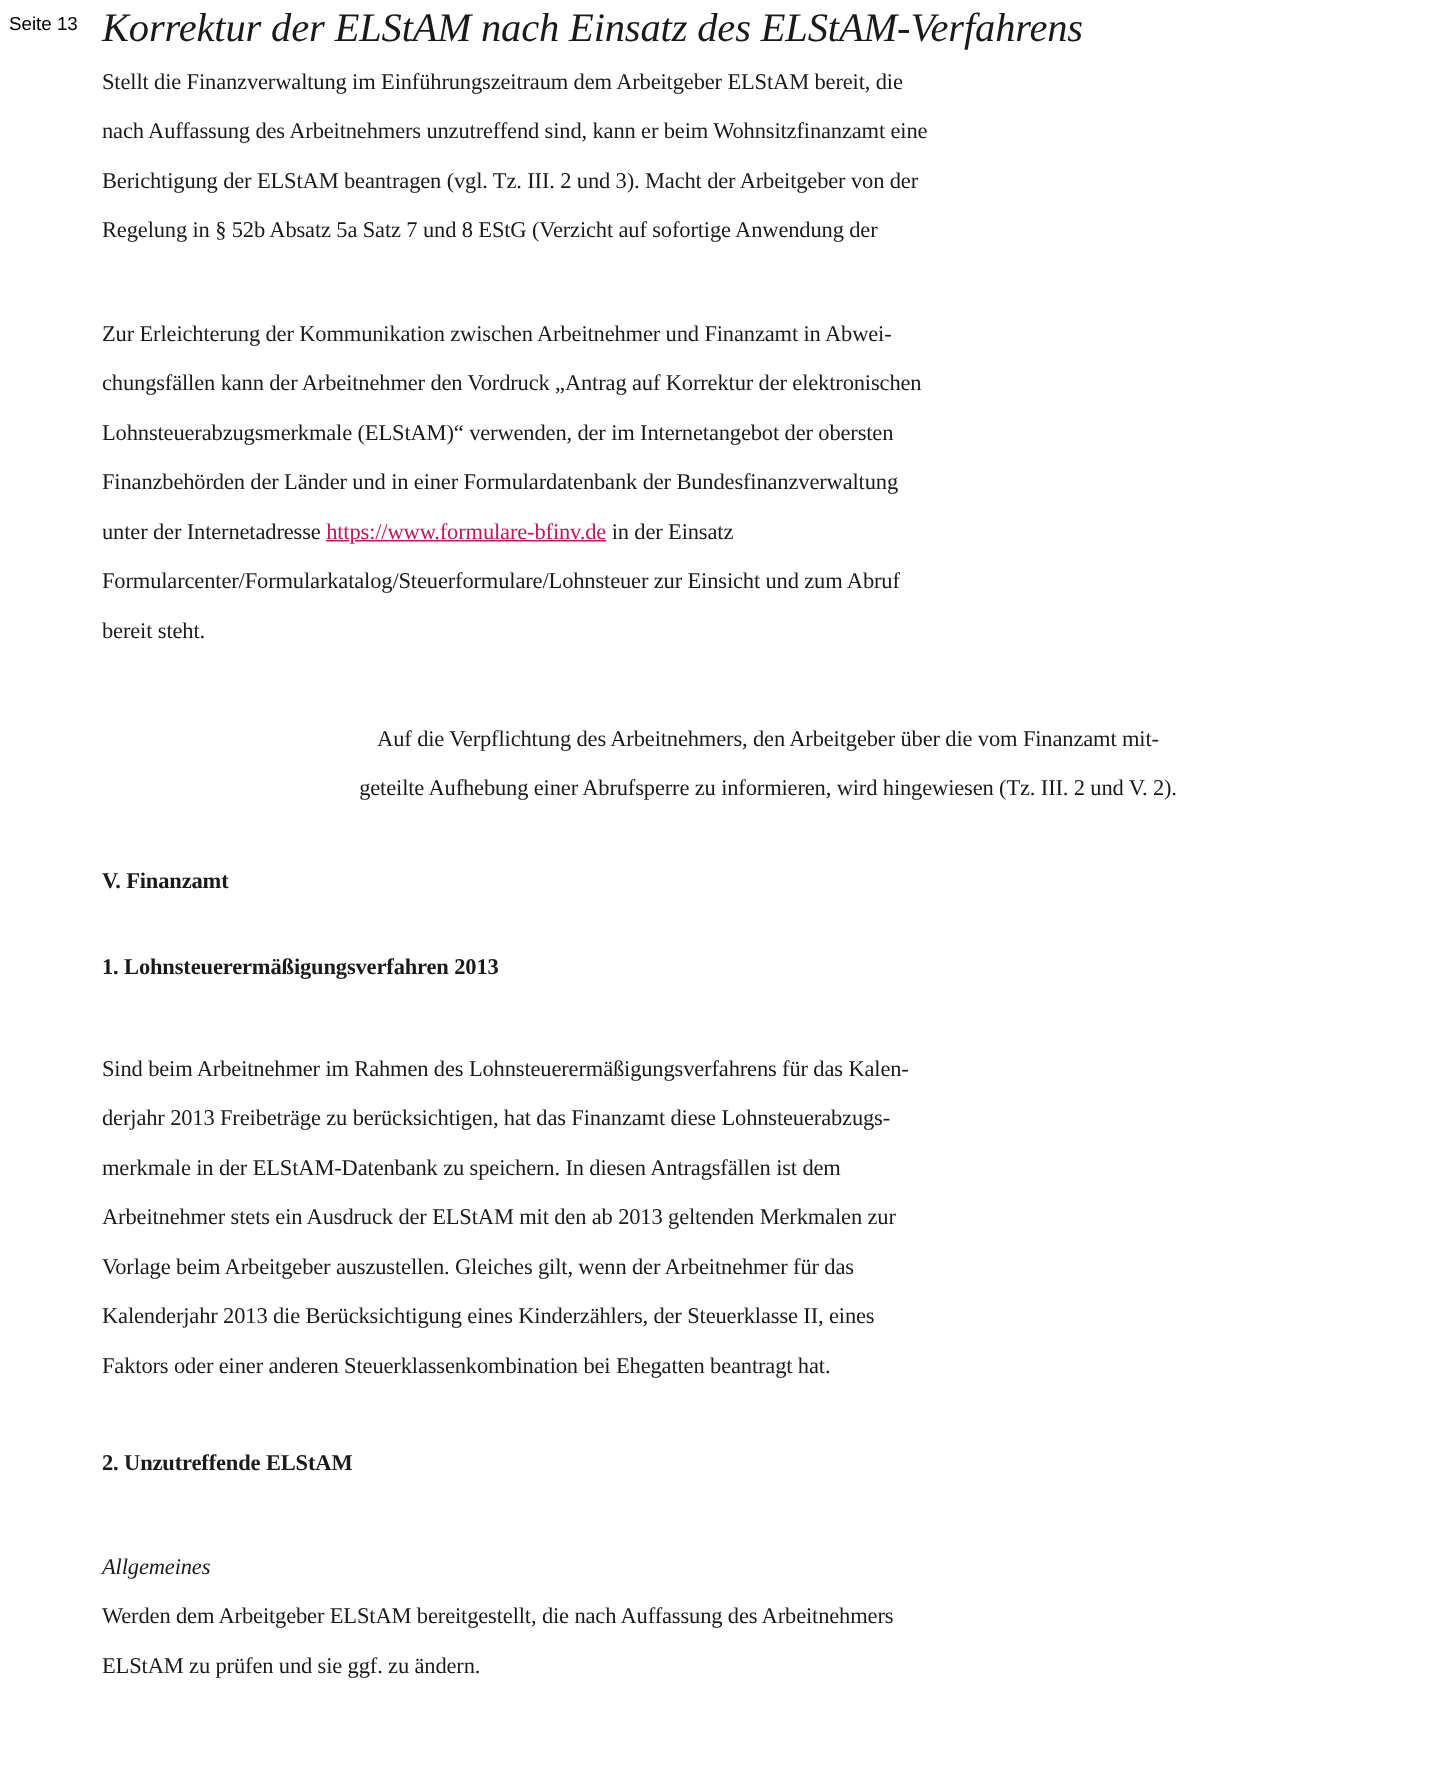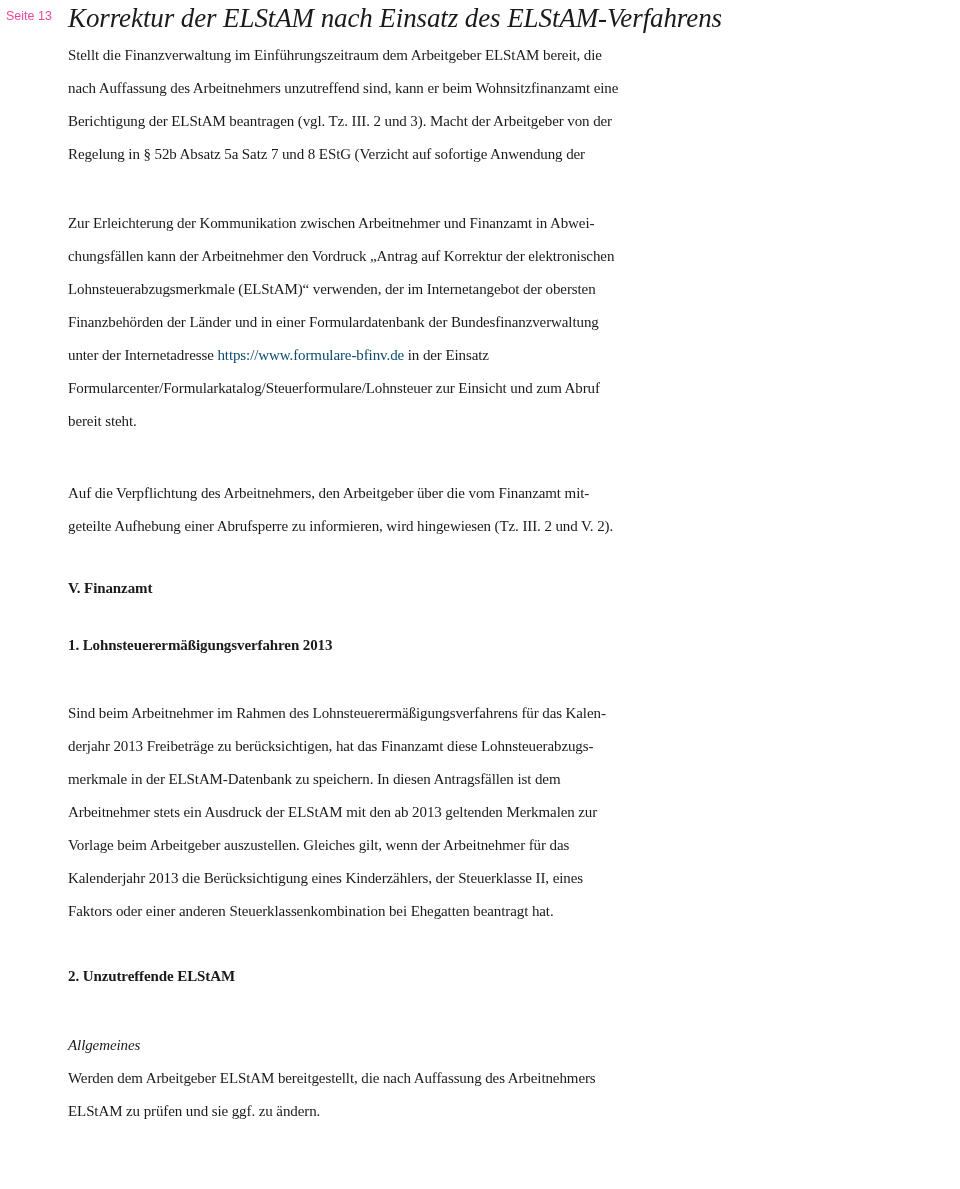--- a/index.html
+++ b/index.html
@@ -7,43 +7,43 @@
     position:relative;
     width:960px;height:1189px;
     background:#ffffff;
     color:#1a1a1a;
     font-family:"Liberation Serif","DejaVu Serif",serif;
     overflow:hidden;
   }
   .margin-label{
     position:absolute;left:6px;top:9px;
     font-family:"Liberation Sans","DejaVu Sans",sans-serif;
-    font-size:12.5px;color:#ec4899;
+    font-size:12.5px;color:#000000;
   }
   .content{
     position:absolute;left:68px;top:0;
     width:888px;
   }
   .block{margin:0;}
   .line{
     font-size:15px;
     line-height:33px;
     height:33px;
     white-space:nowrap;
     letter-spacing:-0.1px;
   }
   .blk-title .line{font-size:27px;}
   .blk-heading .line{font-weight:700;}
   .italic{font-style:italic;}
-  .link{color:#0c4a6e;cursor:pointer;}
+  .link{color:#be185d;text-decoration:underline;cursor:pointer;}
   
   .content > .block:nth-child(1){margin-top:2px;}
   .content > .block:nth-child(2){margin-top:4px;}
   .content > .block:nth-child(3){margin-top:36px;}
-  .content > .block:nth-child(4){margin-top:39px;}
+  .content > .block:nth-child(4){margin-top:39px;text-align:center;}
   .content > .block:nth-child(5){margin-top:29px;}
   .content > .block:nth-child(6){margin-top:24px;}
   .content > .block:nth-child(7){margin-top:35px;}
   .content > .block:nth-child(8){margin-top:32px;}
   .content > .block:nth-child(9){margin-top:36px;}
 </style>
 </head>
 <body>
 
 <div class="page">

